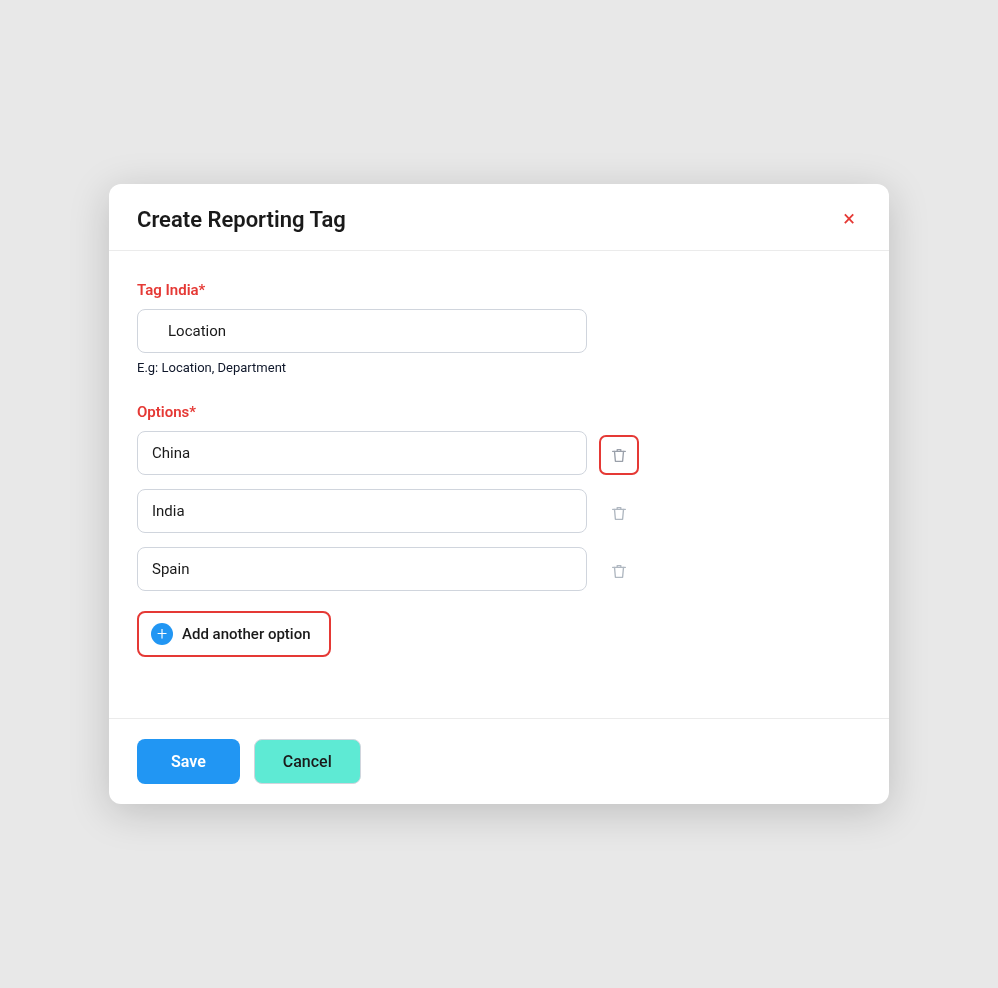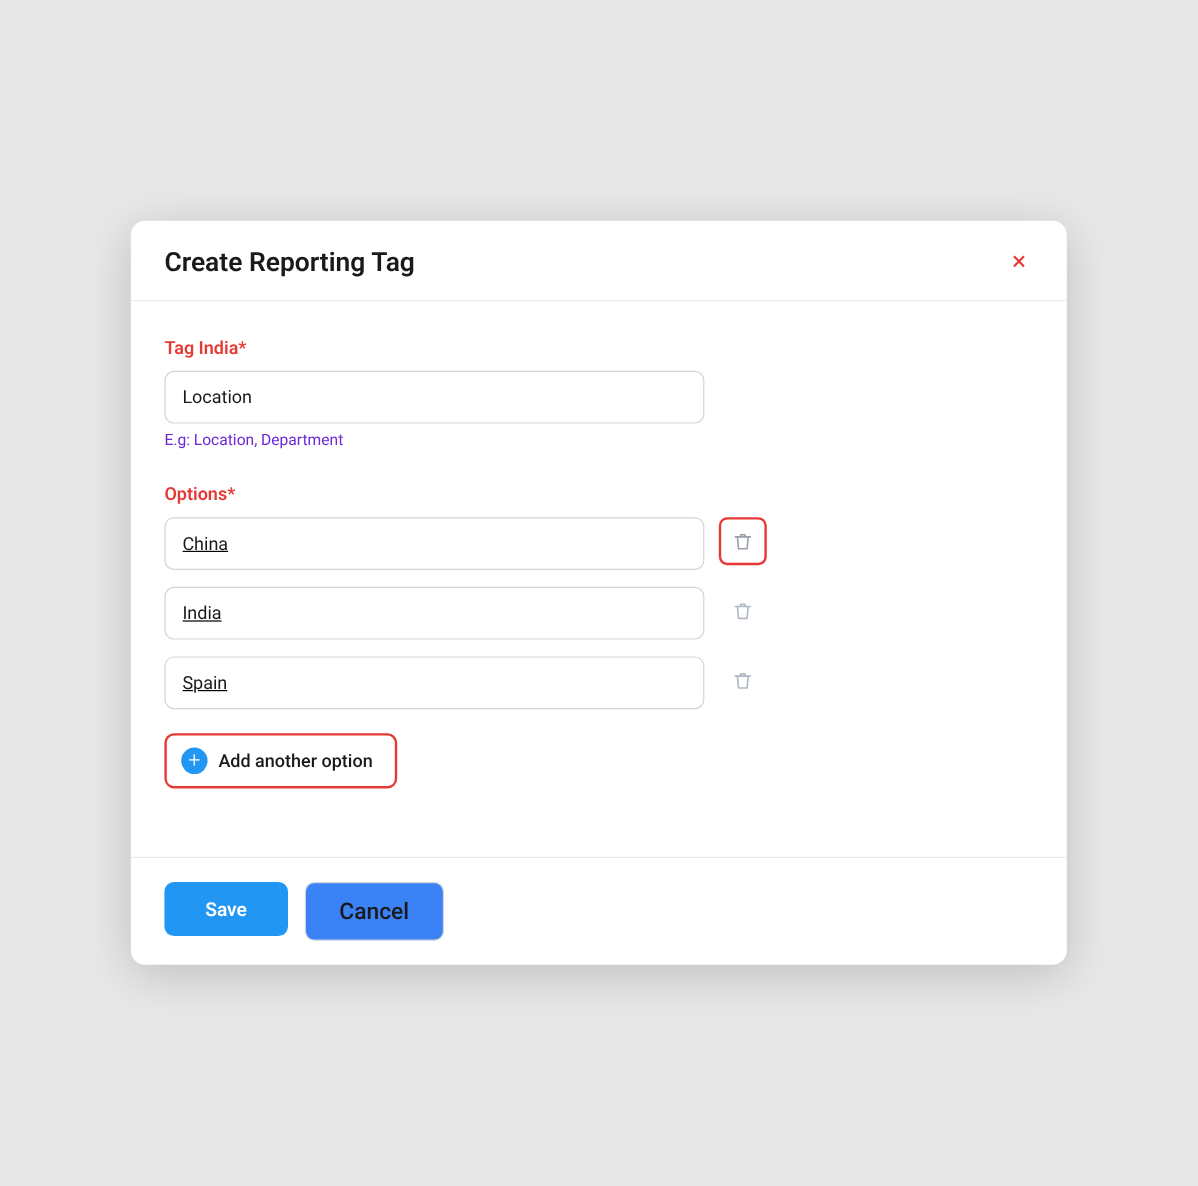--- a/index.html
+++ b/index.html
@@ -65,43 +65,42 @@
       font-weight: 600;
       color: #e53935;
       margin-bottom: 10px;
     }
 
     .text-input {
       width: 100%;
       max-width: 450px;
       border: 1.5px solid #d0d5dd;
       border-radius: 8px;
-      padding: 12px 14px;
+      padding: 12px 30px;
       font-size: 15px;
       color: #1a1a1a;
       outline: none;
       background: #fff;
     }
 
     .hint-text {
       font-size: 13px;
-      color: #6d28d9;
+      color: #0f172a;
       margin-top: 7px;
     }
 
     .section-gap {
       margin-top: 28px;
     }
 
     .option-row {
       display: flex;
-      align-items: flex-start;
+      align-items: flex-end;
       gap: 12px;
       margin-bottom: 14px;
-      text-decoration: underline;
     }
 
     .option-input {
       width: 450px;
       border: 1.5px solid #d0d5dd;
       border-radius: 8px;
       padding: 12px 14px;
       font-size: 15px;
       color: #1a1a1a;
       outline: none;
@@ -175,26 +174,26 @@
       color: #fff;
       border: none;
       border-radius: 8px;
       padding: 13px 34px;
       font-size: 16px;
       font-weight: 600;
       cursor: pointer;
     }
 
     .cancel-btn {
-      background: #3b82f6;
+      background: #5eead4;
       color: #1a1a1a;
       border: 1.5px solid #d0d5dd;
       border-radius: 8px;
       padding: 12px 28px;
-      font-size: 19px;
+      font-size: 16px;
       font-weight: 500;
       cursor: pointer;
     }
   </style>
 </head>
 <body>
 
 <div class="dialog">
 
   <div class="dialog-header">

